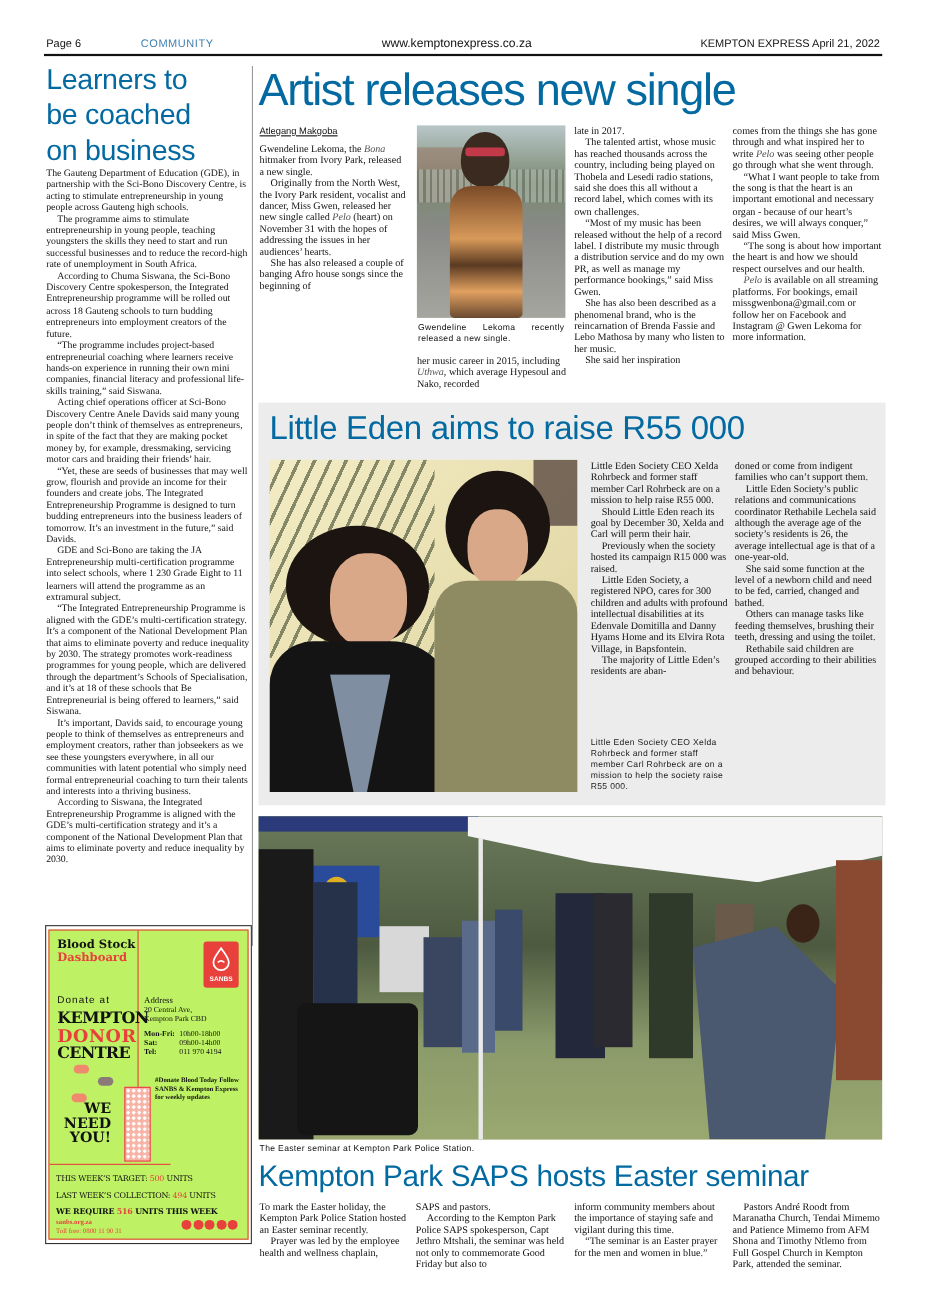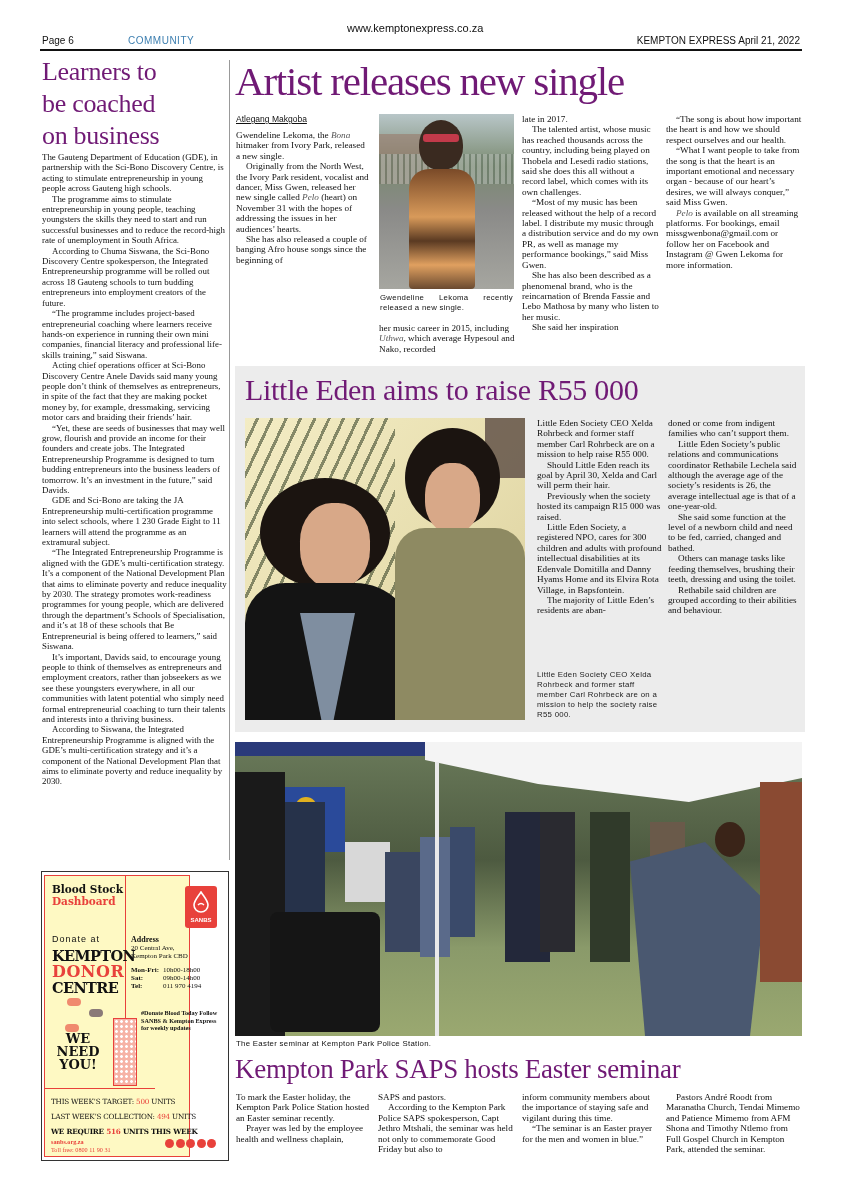--- a/index.html
+++ b/index.html
@@ -4,35 +4,35 @@
 <style>
 *{box-sizing:border-box;margin:0;padding:0}
 body{width:842px;height:1191px;background:#fff;position:relative;overflow:hidden;font-family:"Liberation Serif",serif;color:#111}
 .abs{position:absolute}
 .hdr{font-family:"Liberation Sans",sans-serif;font-size:10px;top:35px}
 .rule{left:40px;width:762px;height:1.5px;background:#111;top:49px}
 .body-text{font-family:"Liberation Serif",serif;font-size:9.2px;line-height:10.4px;color:#111;text-align:left}
 .body-text p{text-indent:10px}
 .body-text p.first{text-indent:0}
 .sans{font-family:"Liberation Sans",sans-serif}
-.head{font-family:Liberation Serif, serif;font-weight:400;color:#701a75;letter-spacing:-0.5px}
+.head{font-family:Liberation Sans, sans-serif;font-weight:400;color:#0369a1;letter-spacing:-0.5px}
 .caption{font-family:"Liberation Sans",sans-serif;font-size:8px;line-height:10px;letter-spacing:0.3px}
 .photo{overflow:hidden}
 .vrule{width:1px;background:#999}
 i{font-style:italic;color:#555}
-.blood{left:44px;top:875px;width:146px;height:282px;border:1.5px solid #e8413b;background:#fef9c3}
+.blood{left:44px;top:845px;width:182px;height:282px;border:1.5px solid #e8413b;background:#bef264}
 .blood .outer{position:absolute;left:-4px;top:-5px;width:188px;height:290px;border:1px solid #333}
 .bs-red{color:#e8413b}
 </style>
 </head>
 <body>
 
 <div class="abs hdr" style="left:42px">Page 6</div>
 <div class="abs hdr" style="left:128px;color:#3d7fb0;letter-spacing:0.5px">COMMUNITY</div>
-<div class="abs hdr" style="left:347px;font-size:11px;top:22px">www.kemptonexpress.co.za</div>
+<div class="abs hdr" style="left:347px;font-size:11px;top:34px">www.kemptonexpress.co.za</div>
 <div class="abs hdr" style="right:42px">
   <span>KEMPTON EXPRESS</span>
   <span>April 21, 2022</span>
 </div>
 <div class="abs rule"></div>
 
 <div class="abs" style="left:42px;top:56px;width:185px">
   <h1 class="head" style="font-size:26px;line-height:32px;letter-spacing:-0.3px">
     <div>Learners to</div>
     <div>be coached</div>
@@ -67,36 +67,36 @@
       </svg>
     <div style="font-family:'Liberation Sans',sans-serif;font-size:6px;font-weight:bold">SANBS</div>
   </div>
   <div class="abs" style="left:7px;top:58px;font-family:'Liberation Sans',sans-serif;font-size:9px;letter-spacing:1px">Donate at</div>
   <div class="abs" style="left:7px;top:72px;font-family:'DejaVu Serif',serif;font-weight:bold;font-size:14.5px;line-height:16px;letter-spacing:-0.6px">
     <div>KEMPTON</div>
     <div class="bs-red" style="font-size:16px;letter-spacing:0.5px">DONOR</div>
     <div>CENTRE</div>
   </div>
   <div class="abs" style="left:86px;top:60px;font-size:7px;line-height:8px;width:92px">
-    <div style="font-weight:bold;font-size:8px">Address</div>
+    <div style="font-weight:normal;font-size:8px">Address</div>
     <div>20 Central Ave,</div>
     <div>Kempton Park CBD</div>
     <div style="margin-top:6px">
       <div><b style="display:inline-block;width:32px">Mon-Fri:</b><span>10h00-18h00</span></div>
       <div><b style="display:inline-block;width:32px">Sat:</b><span>09h00-14h00</span></div>
       <div><b style="display:inline-block;width:32px">Tel:</b><span>011 970 4194</span></div>
     </div>
   </div>
 
   <div class="abs" style="left:22px;top:122px;width:14px;height:8px;background:#f08a6e;border-radius:6px"></div>
   <div class="abs" style="left:44px;top:133px;width:14px;height:8px;background:#8a7a78;border-radius:6px"></div>
   <div class="abs" style="left:20px;top:148px;width:14px;height:8px;background:#f08a6e;border-radius:6px"></div>
   <div class="abs" style="left:68px;top:142px;width:24px;height:68px;background:#f6b3a6;border:1px solid #e8413b;background-image:radial-gradient(circle,#fff 1.3px,transparent 1.5px);background-size:5px 5px"></div>
   <div class="abs" style="left:96px;top:133px;width:82px;font-size:6.2px;line-height:7.5px;font-weight:bold">#Donate Blood Today Follow SANBS &amp; Kempton Express for weekly updates</div>
-  <div class="abs" style="left:10px;top:156px;font-family:'DejaVu Serif',serif;font-weight:bold;font-size:13px;line-height:13px;text-align:center;width:46px">
+  <div class="abs" style="left:10px;top:156px;font-family:'DejaVu Serif',serif;font-weight:bold;font-size:13px;line-height:13px;text-align:right;width:46px">
     <div>WE</div>
     <div>NEED</div>
     <div>YOU!</div>
   </div>
   <div class="abs" style="left:0;top:212px;width:110px;height:1px;background:#e8413b"></div>
   <div class="abs" style="left:6px;top:218px;font-family:'DejaVu Serif',serif;font-size:7.2px;line-height:15px;letter-spacing:-0.2px;width:172px">
     <div><span>THIS WEEK’S TARGET:</span> <span class="bs-red">500</span> <span>UNITS</span></div>
     <div><span>LAST WEEK’S COLLECTION:</span> <span class="bs-red">494</span> <span>UNITS</span></div>
     <div style="font-weight:bold"><span>WE REQUIRE</span> <span class="bs-red">516</span> <span>UNITS THIS WEEK</span></div>
   </div>
@@ -132,41 +132,42 @@
   <p class="first"><span>her music career in 2015, including </span><i>Uthwa</i><span>, which average Hypesoul and Nako, recorded</span></p>
 </div>
 <div class="abs body-text" style="left:522px;top:114px;width:138px">
   <p class="first">late in 2017.</p>
   <p>The talented artist, whose music has reached thousands across the country, including being played on Thobela and Lesedi radio stations, said she does this all without a record label, which comes with its own challenges.</p>
   <p>“Most of my music has been released without the help of a record label. I distribute my music through a distribution service and do my own PR, as well as manage my performance bookings,” said Miss Gwen.</p>
   <p>She has also been described as a phenomenal brand, who is the reincarnation of Brenda Fassie and Lebo Mathosa by many who listen to her music.</p>
   <p>She said her inspiration</p>
 </div>
 <div class="abs body-text" style="left:666px;top:114px;width:138px">
+  <p class="first"><span>comes from the things she has gone through and what inspired her to write </span><i>Pelo</i><span> was seeing other people go through what she went through.</span></p>
+  <p><span>“What I want people to take from the song is that the heart is an important emotional and necessary organ - because of our heart’s desires, we will always conquer,” said Miss Gwen.</span></p>
   <p><span>“The song is about how important the heart is and how we should respect ourselves and our health.</span></p>
-  <p><span>“What I want people to take from the song is that the heart is an important emotional and necessary organ - because of our heart’s desires, we will always conquer,” said Miss Gwen.</span></p>
   <p><i>Pelo</i><span> is available on all streaming platforms. For bookings, email missgwenbona@gmail.com or follow her on Facebook and Instagram @ Gwen Lekoma for more information.</span></p>
 </div>
 
 <div class="abs" style="left:235px;top:366px;width:570px;height:366px;background:#ececec"></div>
 <h1 class="abs head" style="left:245px;top:372px;font-size:30px;line-height:36px;letter-spacing:-0.3px;white-space:nowrap">Little Eden aims to raise R55 000</h1>
 <div class="abs photo" style="left:245px;top:418px;width:280px;height:302px;background:linear-gradient(135deg,#f3ecc4 0%,#e8dfb0 50%,#d8cc9a 100%)">
   <div class="abs" style="left:0;top:0;width:150px;height:180px;background:repeating-linear-gradient(115deg,transparent 0 10px,#2d3a20 10px 13px);opacity:.55"></div>
   <div class="abs" style="left:240px;top:0;width:40px;height:60px;background:#5a4a42;opacity:.8"></div>
   <div class="abs" style="left:15px;top:60px;width:130px;height:110px;background:#1b1410;border-radius:50%"></div>
   <div class="abs" style="left:55px;top:85px;width:70px;height:85px;background:#d8a888;border-radius:45%"></div>
   <div class="abs" style="left:0;top:165px;width:170px;height:140px;background:#141414;border-radius:40px 60px 0 0"></div>
   <div class="abs" style="left:55px;top:195px;width:55px;height:110px;background:#7f8ea0;clip-path:polygon(0 0,100% 0,60% 100%,40% 100%)"></div>
   <div class="abs" style="left:160px;top:10px;width:95px;height:100px;background:#1b1410;border-radius:50%"></div>
   <div class="abs" style="left:180px;top:45px;width:55px;height:70px;background:#d8a888;border-radius:45%"></div>
   <div class="abs" style="left:150px;top:110px;width:130px;height:192px;background:#8e8a62;border-radius:30px 30px 0 0"></div>
 </div>
 <div class="abs body-text" style="left:537px;top:418px;width:126px">
   <p class="first">Little Eden Society CEO Xelda Rohrbeck and former staff member Carl Rohrbeck are on a mission to help raise R55 000.</p>
-  <p>Should Little Eden reach its goal by April 30, Xelda and Carl will perm their hair.</p>
+  <p>Should Little Eden reach its goal by December 30, Xelda and Carl will perm their hair.</p>
   <p>Previously when the society hosted its campaign R15 000 was raised.</p>
   <p>Little Eden Society, a registered NPO, cares for 300 children and adults with profound intellectual disabilities at its Edenvale Domitilla and Danny Hyams Home and its Elvira Rota Village, in Bapsfontein.</p>
   <p>The majority of Little Eden’s residents are aban-</p>
 </div>
 <div class="abs caption" style="left:537px;top:670px;width:126px;font-size:7.8px;color:#222">Little Eden Society CEO Xelda Rohrbeck and former staff member Carl Rohrbeck are on a mission to help the society raise R55 000.</div>
 <div class="abs body-text" style="left:668px;top:418px;width:132px">
   <p class="first">doned or come from indigent families who can’t support them.</p>
   <p>Little Eden Society’s public relations and communications coordinator Rethabile Lechela said although the average age of the society’s residents is 26, the average intellectual age is that of a one-year-old.</p>
   <p>She said some function at the level of a newborn child and need to be fed, carried, changed and bathed.</p>
   <p>Others can manage tasks like feeding themselves, brushing their teeth, dressing and using the toilet.</p>

